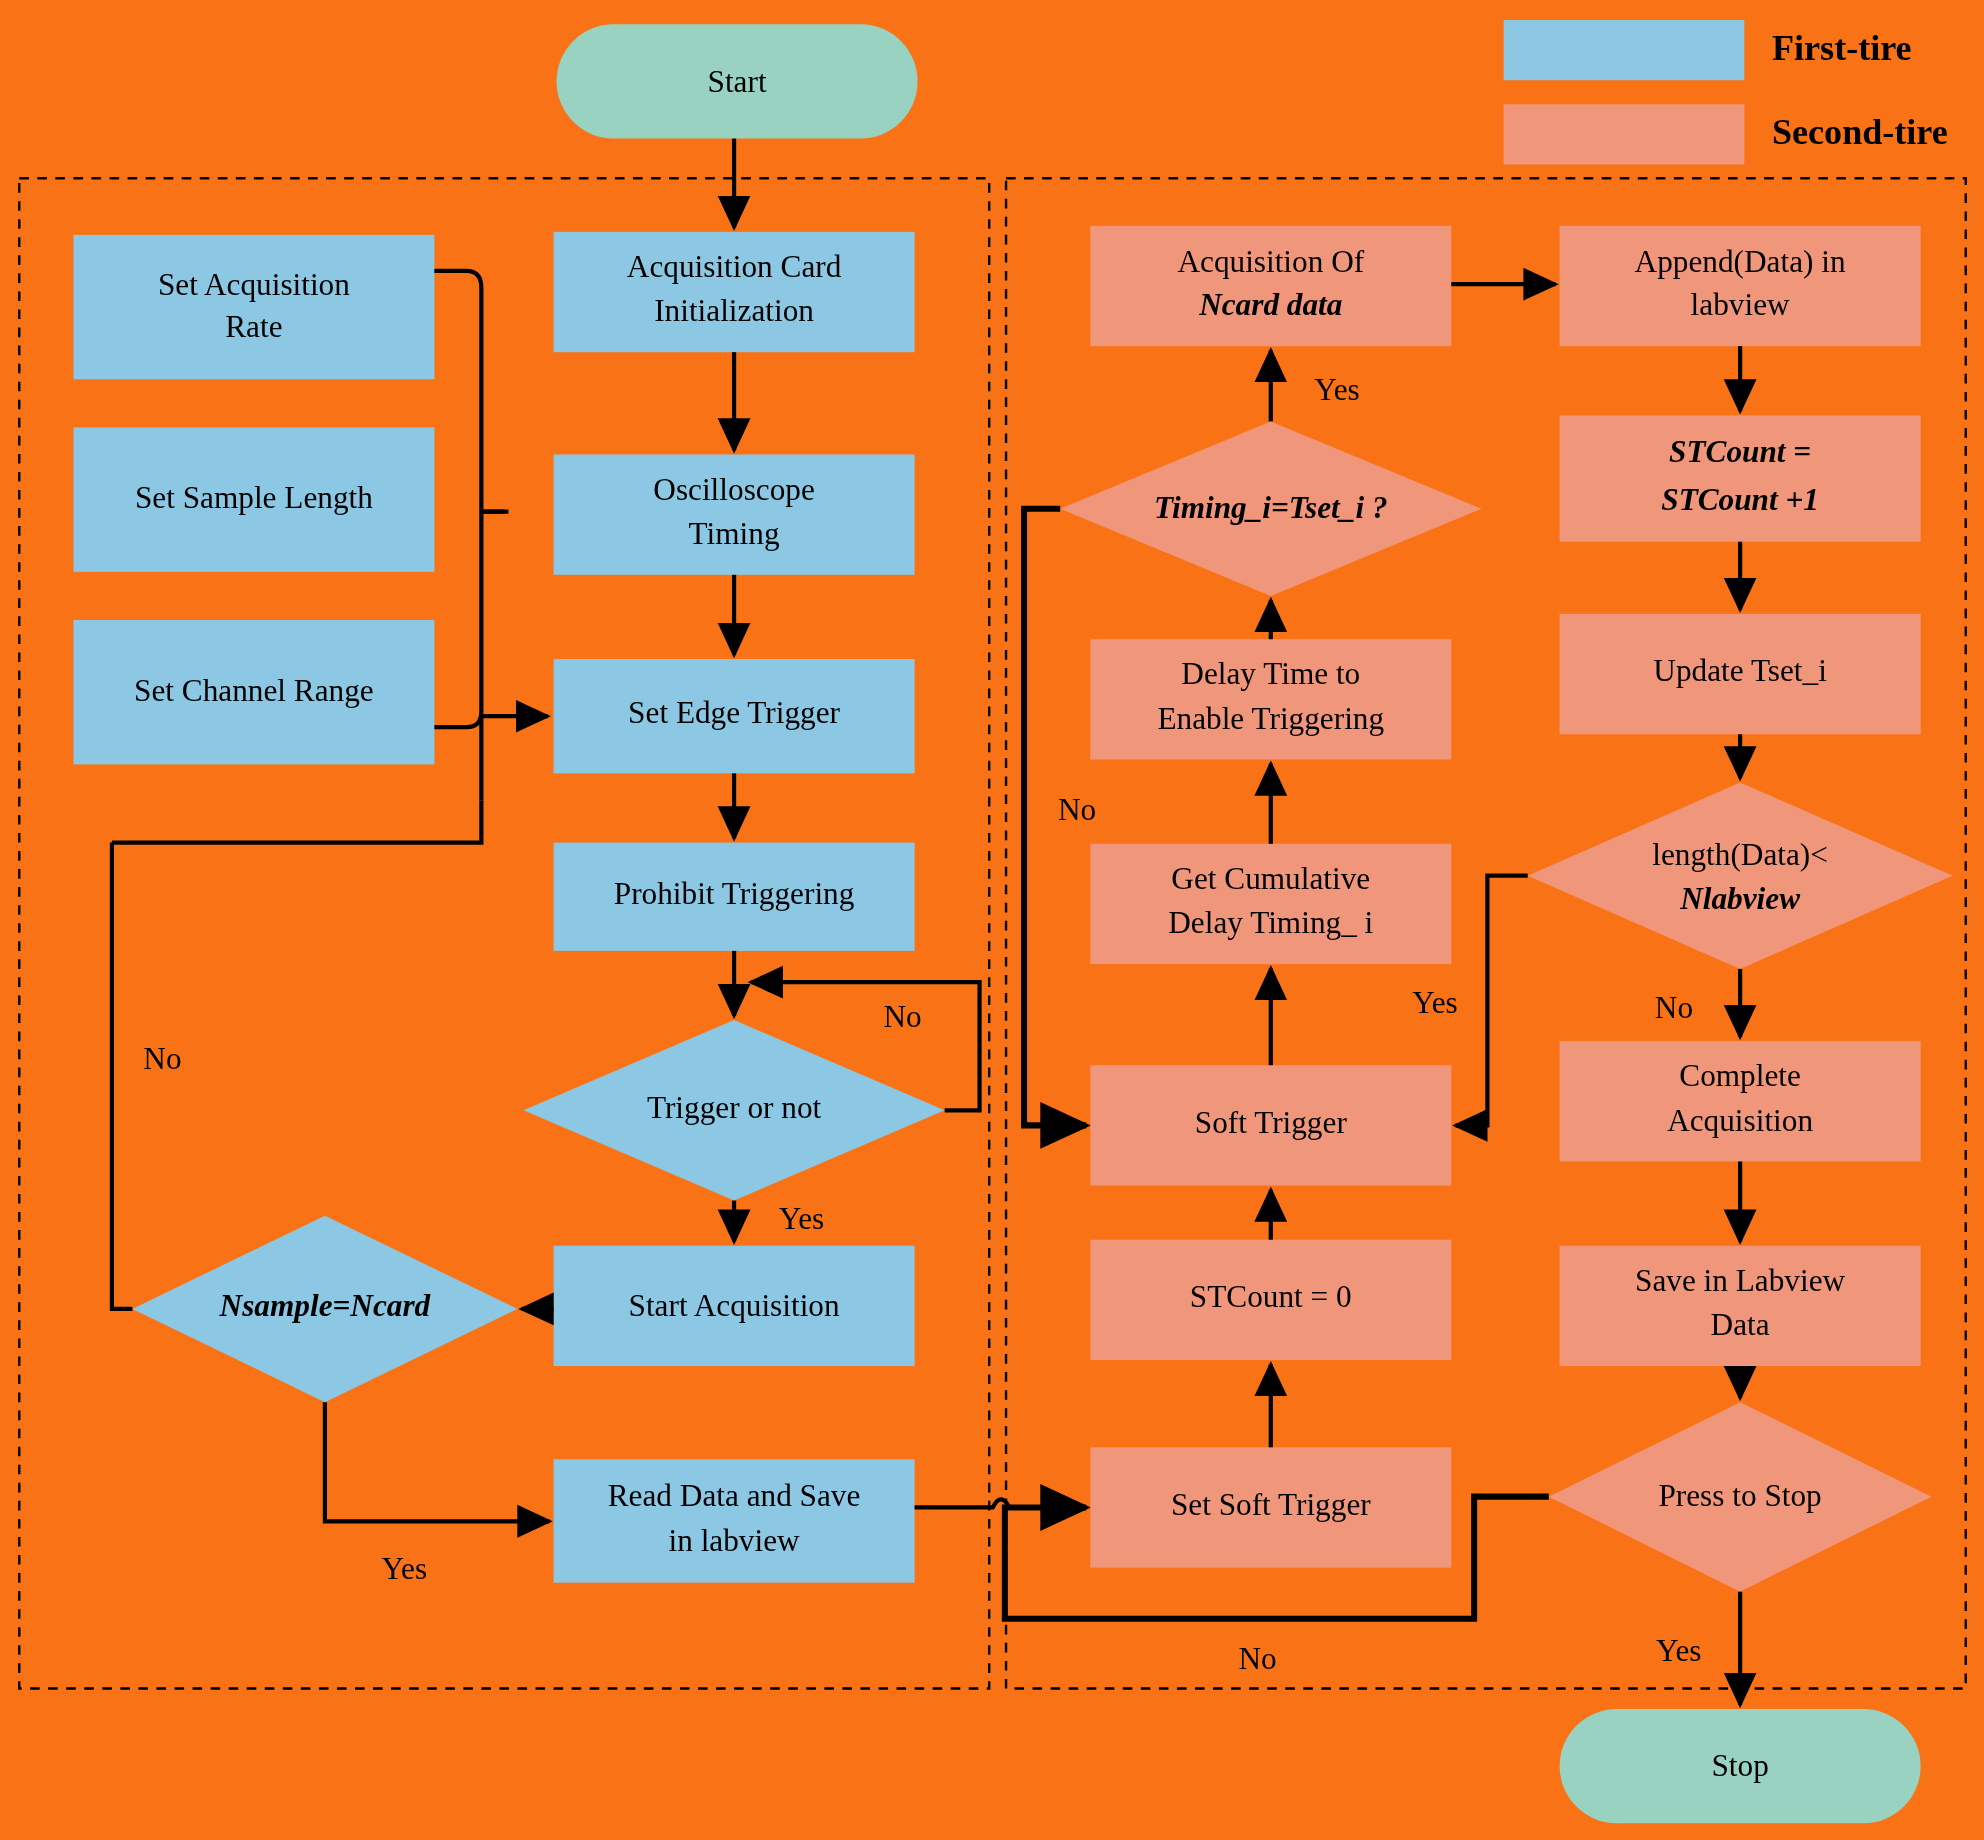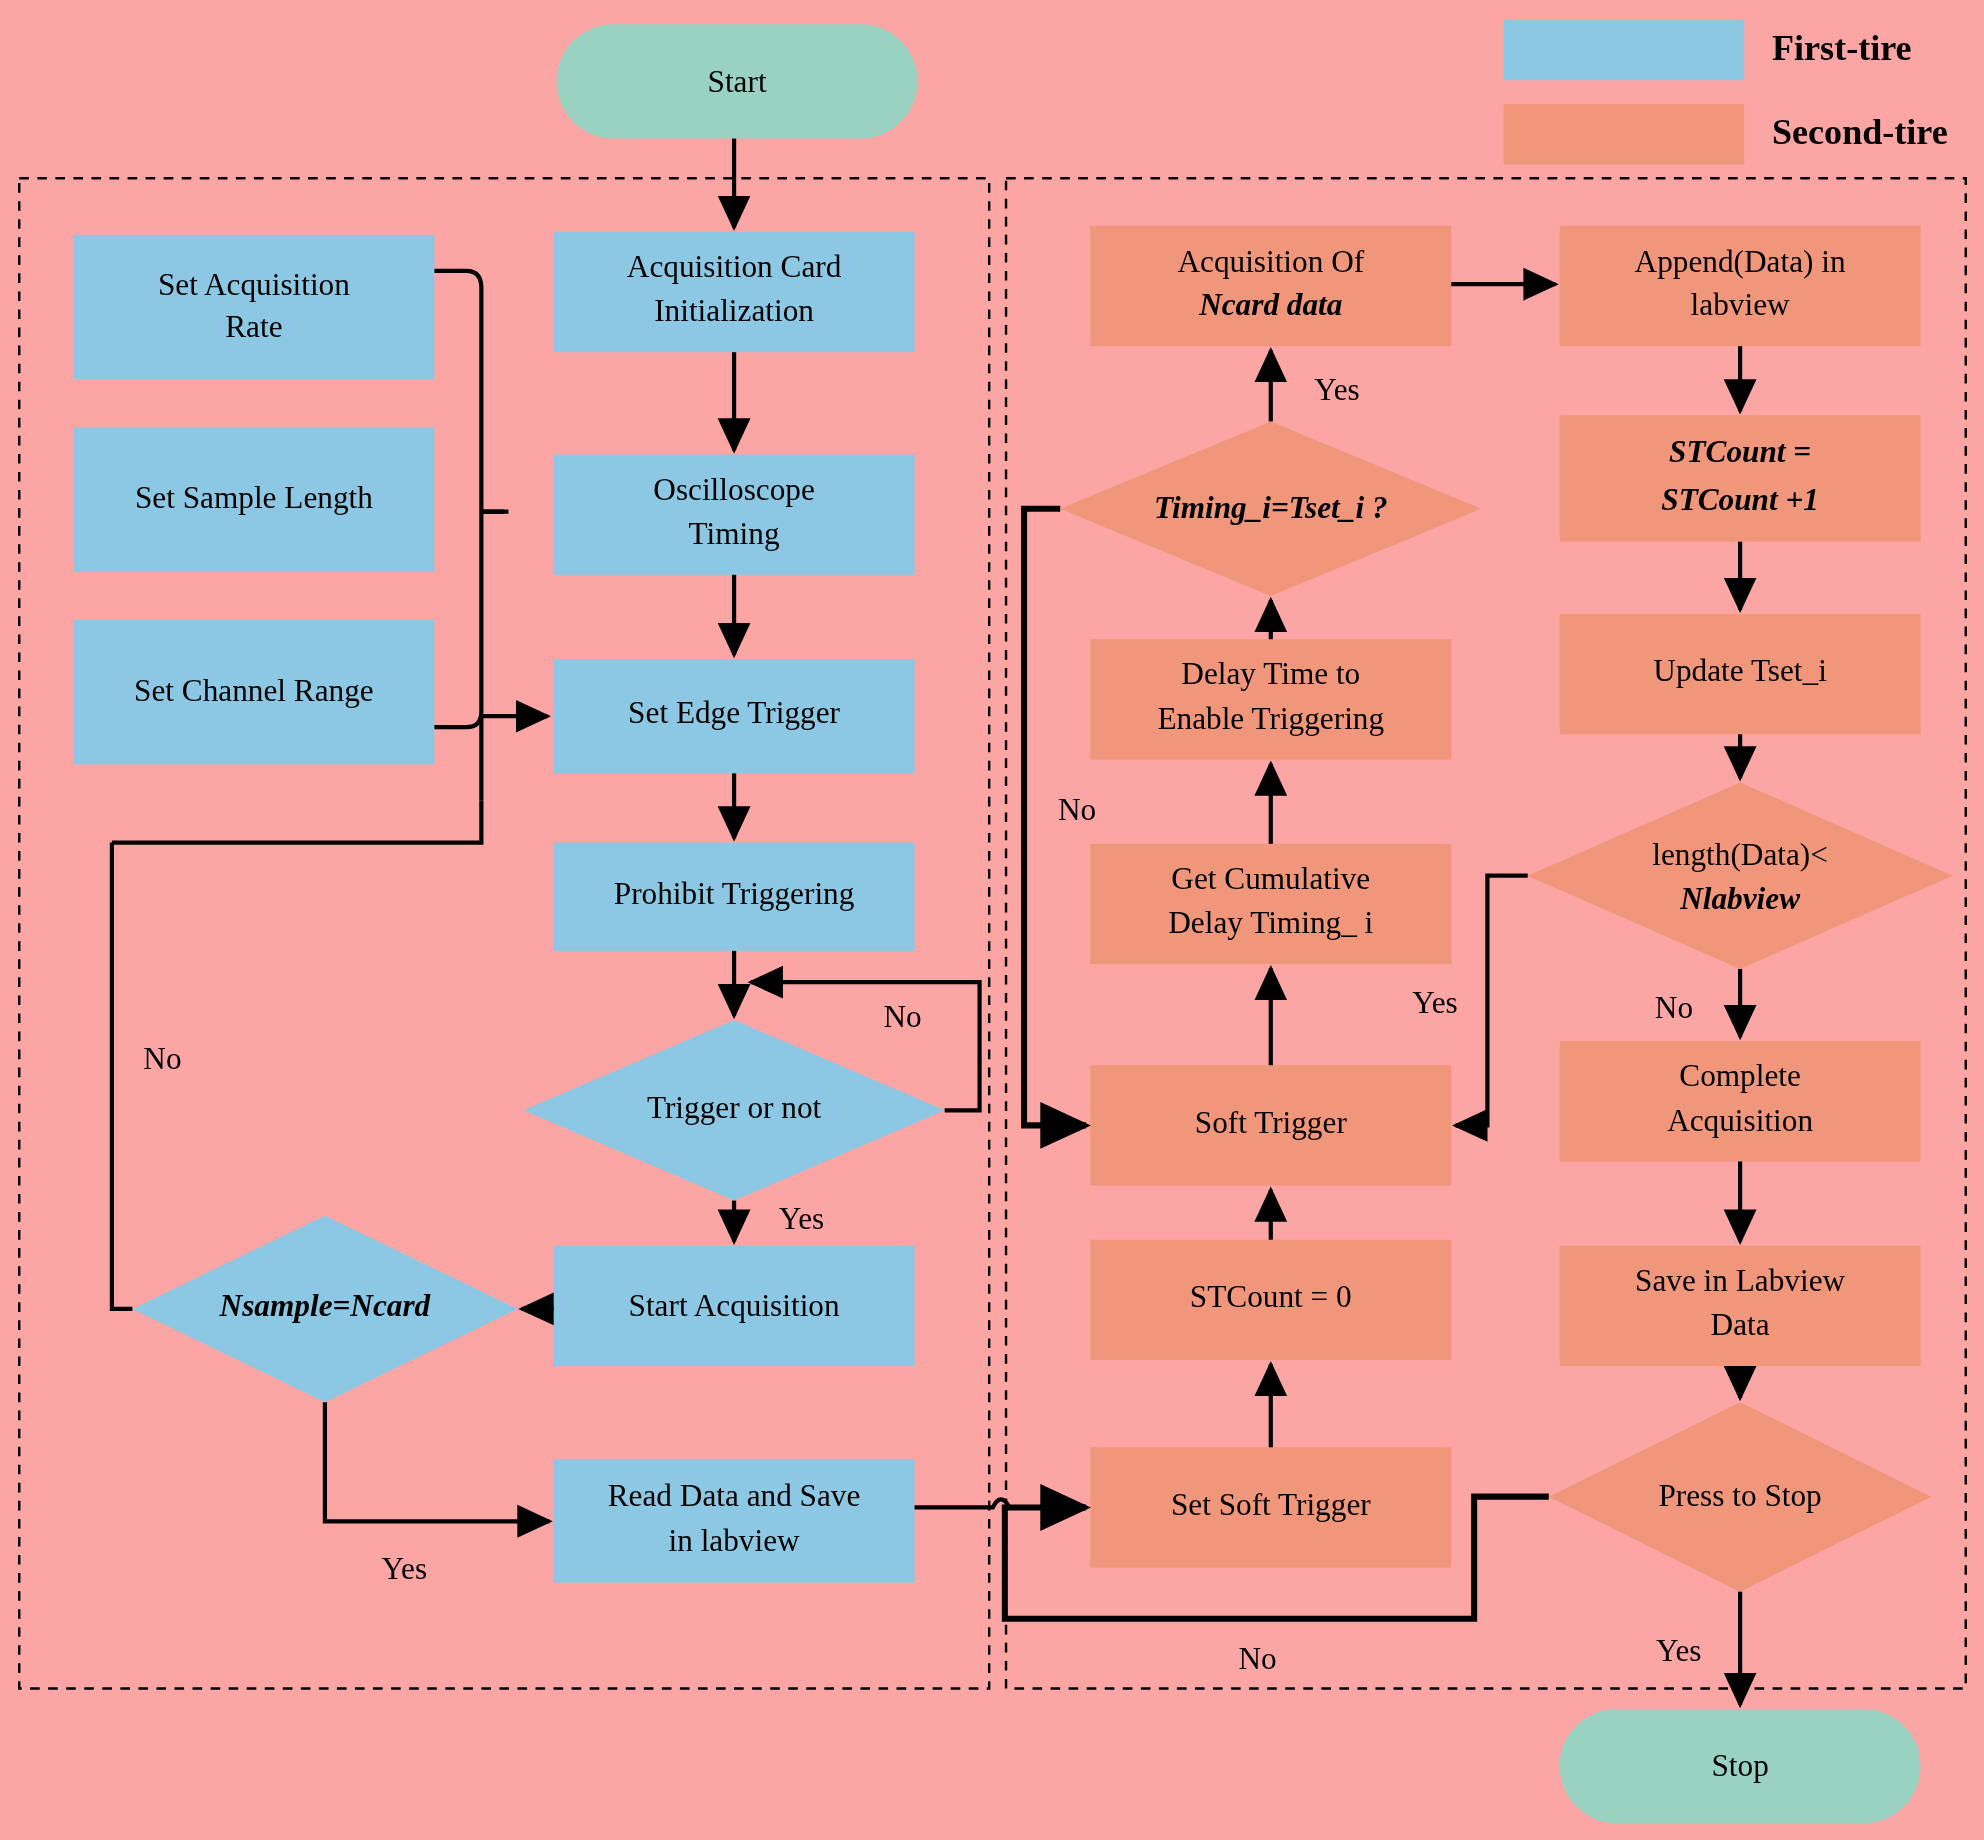--- a/index.html
+++ b/index.html
@@ -1,16 +1,16 @@
 <!DOCTYPE html>
 <html style="font-size:9.6px"><head>
 <meta charset="utf-8">
 <style>
   html,body{margin:0;padding:0;background:#ffffff;}
-  #root{position:relative;width:1985px;height:1841px;background:#fca5a5;
+  #root{position:relative;width:1985px;height:1841px;background:#f97316;
         font-family:"Liberation Serif","DejaVu Serif",serif;}
   svg{position:absolute;left:0;top:0;width:1985px;height:1841px;}
   .node-label{font-family:"Liberation Serif","DejaVu Serif",serif;
               font-size:52px;fill:#000;text-anchor:middle;dominant-baseline:middle;}
   .node-label.ital{font-style:italic;font-weight:bold;}
   .edge-label{font-family:"Liberation Serif","DejaVu Serif",serif;
               font-size:52px;fill:#000;text-anchor:middle;dominant-baseline:middle;}
   .legend-label{font-family:"Liberation Serif","DejaVu Serif",serif;
                 font-size:60px;font-weight:bold;fill:#000;dominant-baseline:middle;}
   .shape{stroke:none;}

